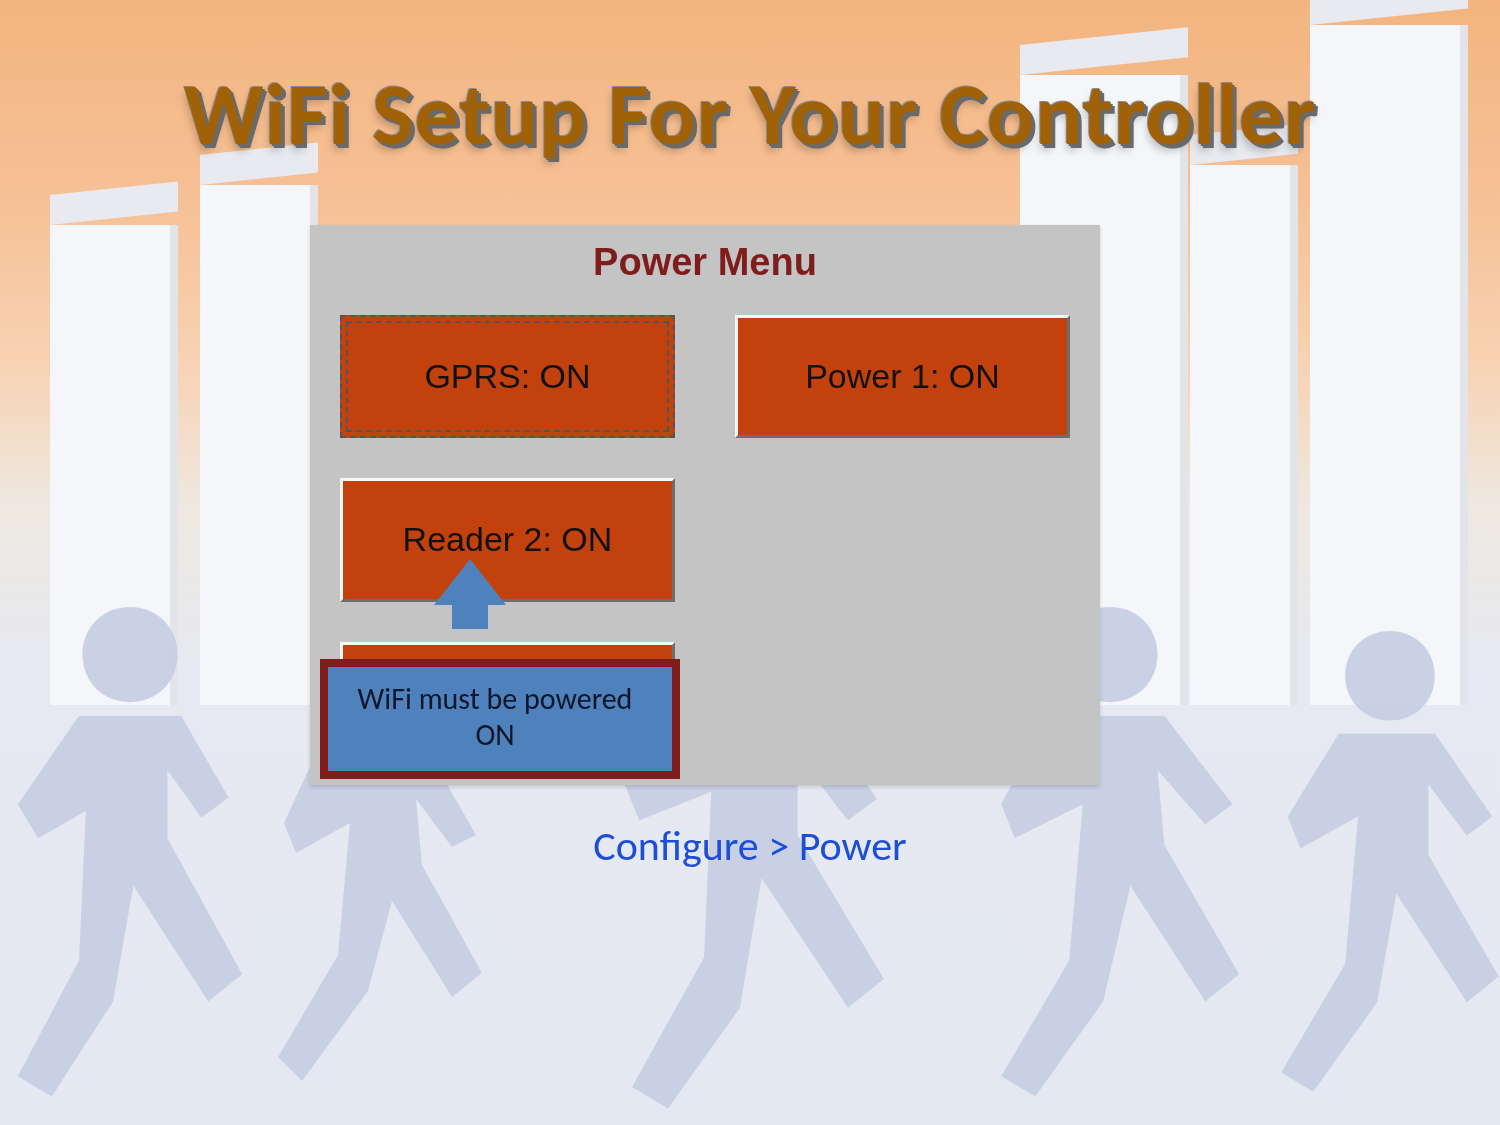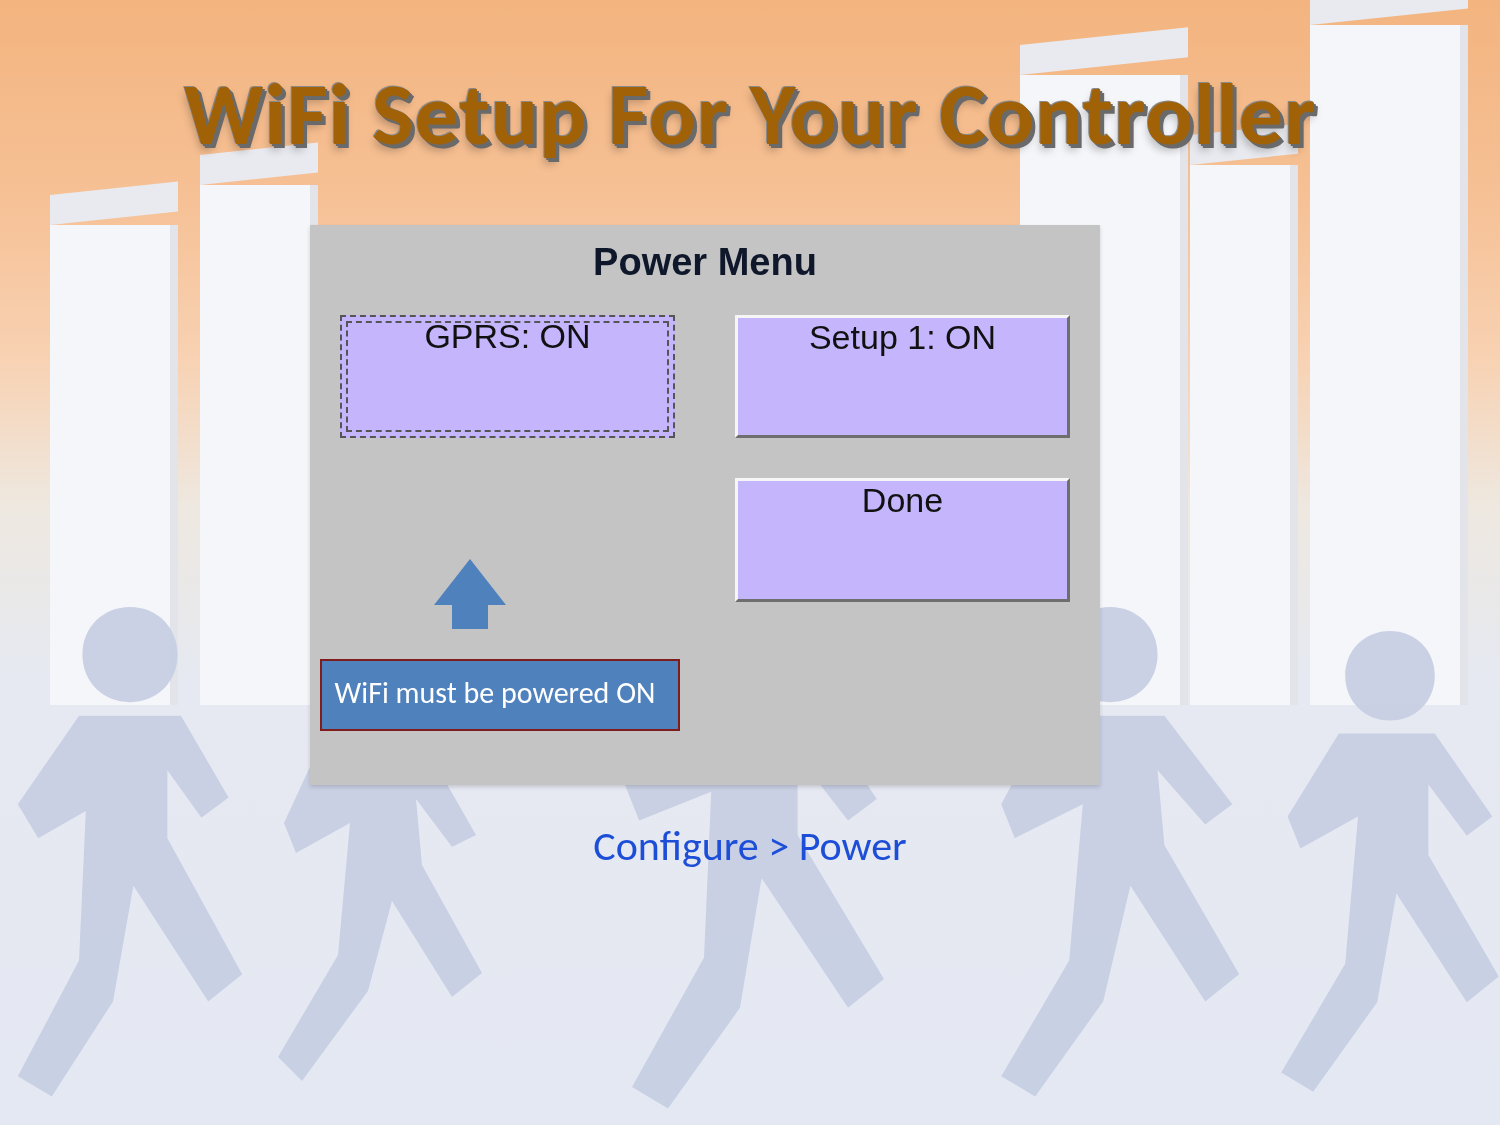--- a/index.html
+++ b/index.html
@@ -94,41 +94,42 @@
     box-shadow: 0 2px 4px rgba(0,0,0,0.15);
   }
   .panel-title {
     position: absolute;
     top: 16px;
     left: 0; right: 0;
     text-align: center;
     font-family: Verdana, Geneva, sans-serif;
     font-weight: 700;
     font-size: 38px;
-    color: #0f172a;
+    color: #7f1d1d;
   }
   .btns {
     position: absolute;
     top: 90px;
     left: 30px;
     right: 30px;
     bottom: 20px;
     display: grid;
     grid-template-columns: 1fr 1fr;
     grid-template-rows: 1fr 1fr 1fr;
     gap: 40px 60px;
   }
   .pmbtn {
-    background: #c4b5fd;
+    background: #c2410c;
     border: 3px solid;
     border-top-color: #f6f6f6;
     border-left-color: #f6f6f6;
     border-right-color: #6e6e6e;
     border-bottom-color: #6e6e6e;
     display: flex;
+    align-items: center;
     justify-content: center;
     font-family: Verdana, Geneva, sans-serif;
     font-size: 34px;
     color: #111;
     letter-spacing: 0;
   }
   .pmbtn.focused {
     border: 2px dashed #555;
     outline: 2px dashed #555;
     outline-offset: -8px;
@@ -166,22 +167,22 @@
     height: 30px;
     background: #4f81bd;
   }
   .callout-box {
     position: absolute;
     top: 54px;
     left: 0;
     width: 360px;
     padding: 14px 20px 18px 10px;
     background: #4f81bd;
-    border: 2px solid #7f1d1d;
-    color: #ffffff;
+    border: 8px solid #7f1d1d;
+    color: #0f172a;
     font-size: 30px;
     text-align: center;
     line-height: 1.2;
     box-sizing: border-box;
   }
 
   
   .breadcrumb {
     position: absolute;
     top: 820px;
@@ -225,21 +226,24 @@
 
 <div class="title">WiFi Setup For Your Controller</div>
 
 <div class="panel">
   <div class="panel-title">Power Menu</div>
   <div class="btns">
     <div class="pmbtn focused">
       <span>GPRS: ON</span>
     </div>
     <div class="pmbtn">
-      <span>Setup 1: ON</span>
+      <span>Power 1: ON</span>
+    </div>
+    <div class="pmbtn">
+      <span>Reader 2: ON</span>
     </div>
     <div style="position:relative;"></div>
     <div class="pmbtn">
       <span>Done</span>
     </div>
   </div>
 </div>
 
 <div class="callout-wrap">
   <div class="callout-arrow">

